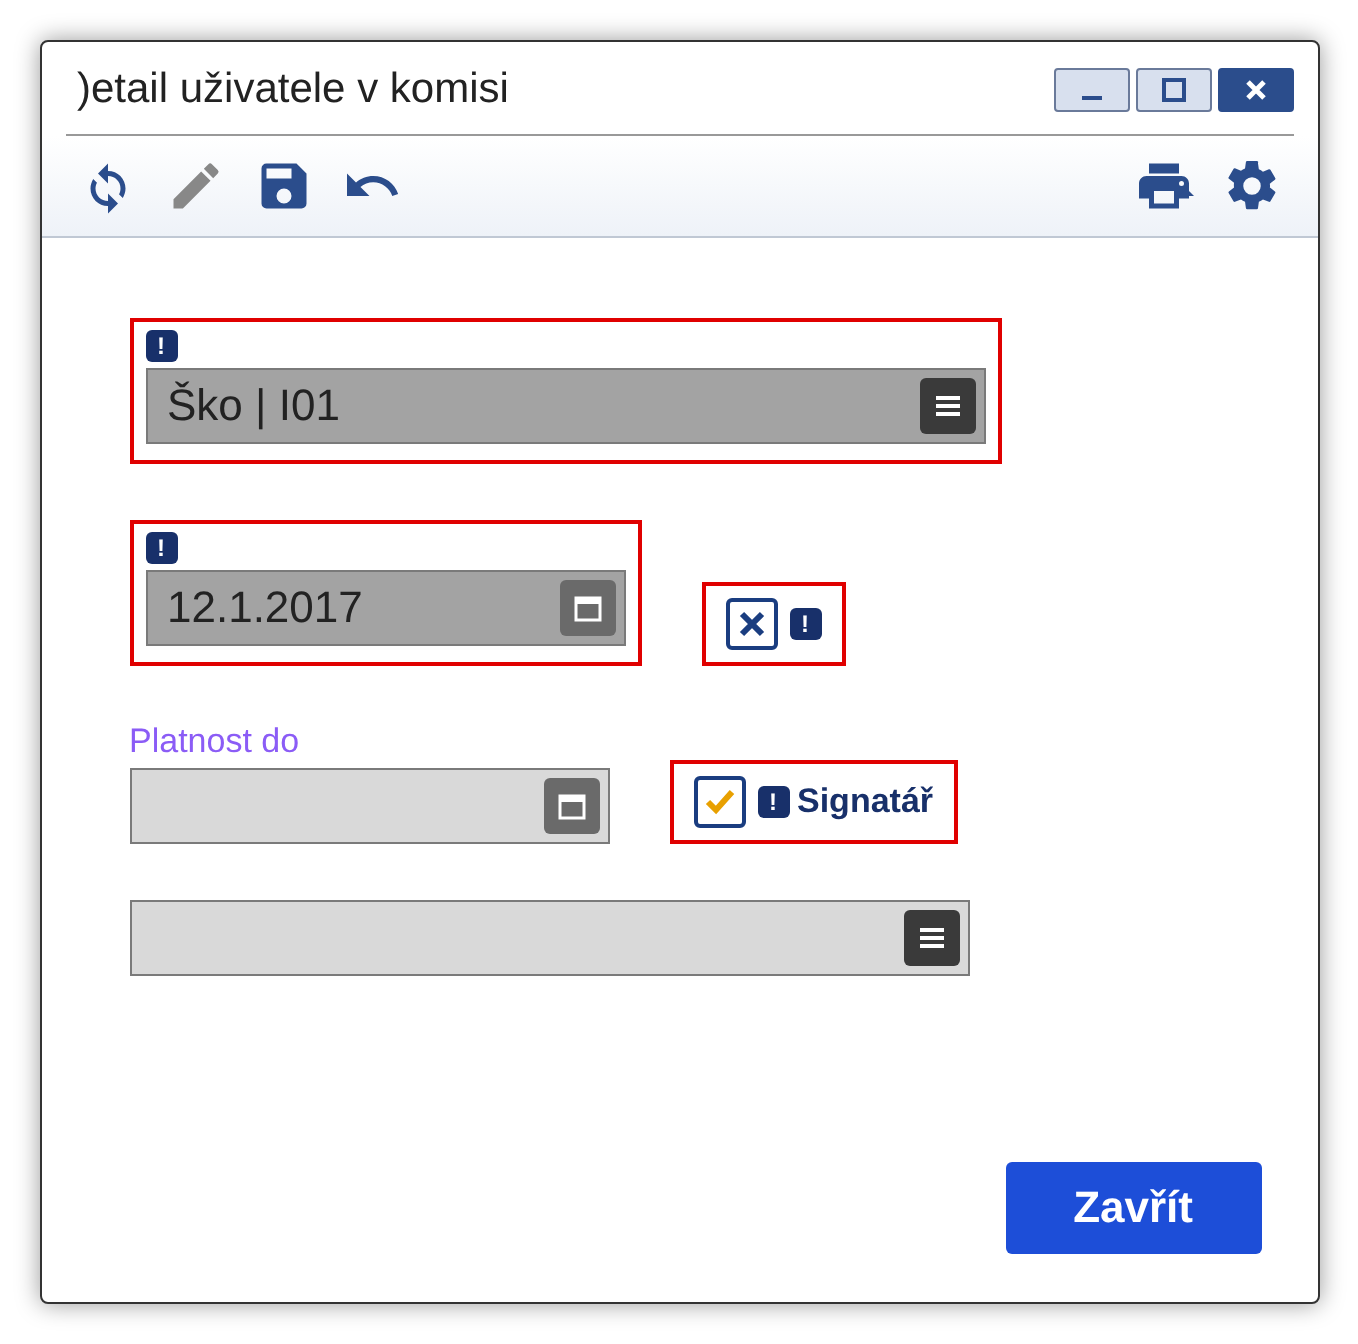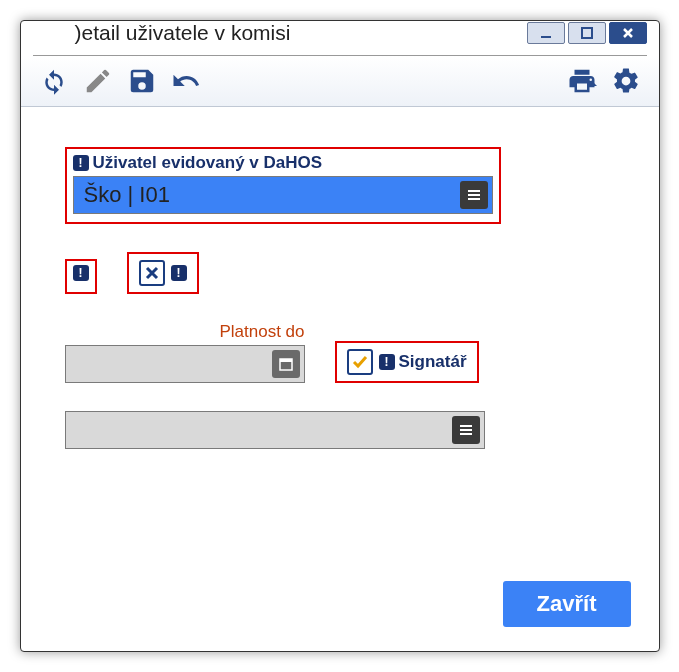--- a/index.html
+++ b/index.html
@@ -21,22 +21,21 @@
     box-shadow: 0 0 12px rgba(0,0,0,0.4);
     border-radius: 4px;
     background: #fff;
     overflow: hidden;
     position: relative;
   }
   .titlebar {
     display: flex;
     align-items: center;
     justify-content: space-between;
-    padding: 0 12px 4px 18px;
-    margin-left: 36px;
+    padding: 12px 12px 4px 18px;
   }
   .title {
     font-size: 21px;
     color: #222;
   }
   .window-controls {
     display: flex;
     gap: 3px;
   }
   .wcbtn {
@@ -99,22 +98,21 @@
     font-size: 17px;
     font-weight: bold;
     color: #18306a;
     display: flex;
     align-items: center;
     gap: 4px;
     margin-bottom: 3px;
   }
   .label.plain {
     font-weight: normal;
-    color: #c2410c;
-    justify-content: flex-end;
+    color: #8b5cf6;
   }
   .badge {
     width: 16px;
     height: 16px;
     background: #18306a;
     border-radius: 3px;
     display: inline-flex;
     align-items: center;
     justify-content: center;
     color: #fff;
@@ -122,21 +120,21 @@
     font-weight: bold;
   }
   .field {
     position: relative;
     display: flex;
     align-items: stretch;
   }
   .input {
     height: 38px;
     border: 1px solid #7a7a7a;
-    background: #3b82f6;
+    background: #a3a3a3;
     font-size: 22px;
     padding: 4px 44px 4px 10px;
     color: #222;
     width: 100%;
   }
   .input.gray {
     background: #d9d9d9;
     color: #666;
   }
   .end-btn {
@@ -172,21 +170,21 @@
   }
   .w-user { width: 420px; }
   .w-date { width: 240px; }
   .w-func { width: 420px; }
   .footer {
     position: absolute;
     right: 28px;
     bottom: 24px;
   }
   .close-btn {
-    background: #3b82f6;
+    background: #1d4ed8;
     color: #fff;
     font-size: 22px;
     font-weight: bold;
     border: none;
     padding: 10px 34px;
     border-radius: 3px;
     cursor: pointer;
   }
 </style>
 </head>
@@ -242,40 +240,48 @@
         </svg>
     </div>
   </div>
 
   <div class="content">
 
     <div class="group">
       <div class="hl-red">
         <div class="label">
           <span class="badge">!</span>
-          <span>Uživatel evidovaný v DaHOS</span>
         </div>
         <div class="field w-user">
           <input class="input" value="Ško | I01" style="">
           <div class="end-btn">
             <svg width="16" height="16">
                 <rect x="2" y="3" width="12" height="2" fill="#fff"></rect>
                 <rect x="2" y="7" width="12" height="2" fill="#fff"></rect>
                 <rect x="2" y="11" width="12" height="2" fill="#fff"></rect>
               </svg>
           </div>
         </div>
       </div>
     </div>
 
     <div class="group">
       <div class="row">
         <div class="hl-red">
           <div class="label">
             <span class="badge">!</span>
+          </div>
+          <div class="field w-date">
+            <input class="input" value="12.1.2017" style="">
+            <div class="end-btn gray">
+              <svg width="16" height="16">
+                  <rect x="2" y="3" width="12" height="11" fill="none" stroke="#fff" stroke-width="1.5"></rect>
+                  <rect x="2" y="3" width="12" height="3" fill="#fff"></rect>
+                </svg>
+            </div>
           </div>
         </div>
         <div class="hl-red" style="padding:6px 10px;">
           <div class="checkbox-wrap">
             <div class="chk">
               <svg width="18" height="18">
                   <path d="M4 4 L14 14 M14 4 L4 14" stroke="#1a3d80" stroke-width="3"></path>
                 </svg>
             </div>
             <div class="label" style="margin-bottom:0">

